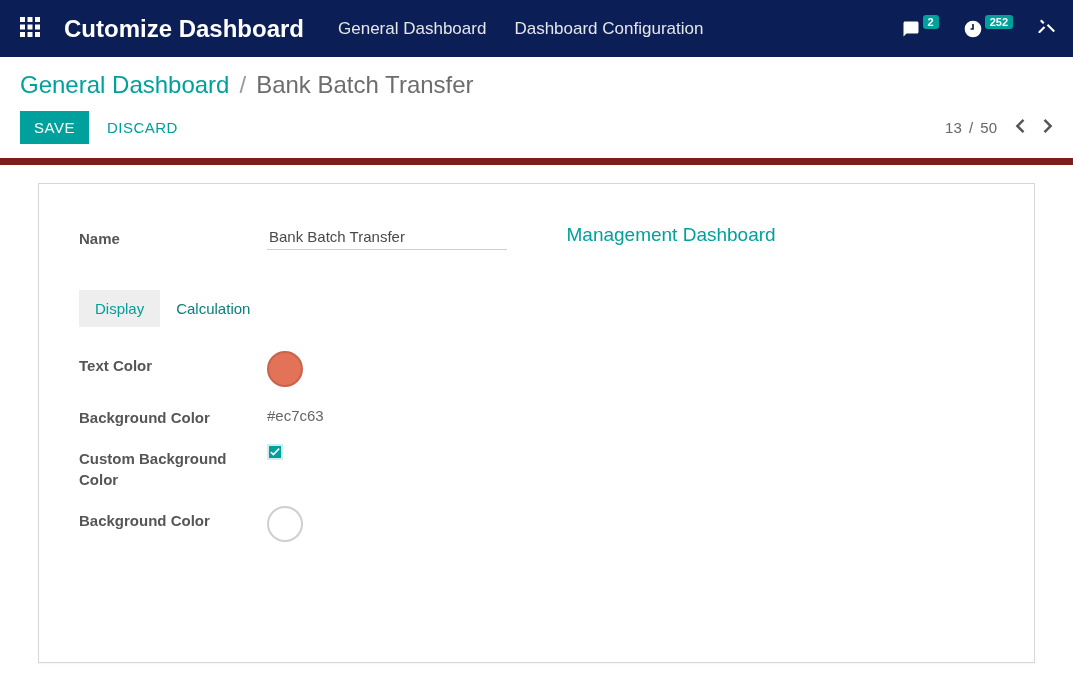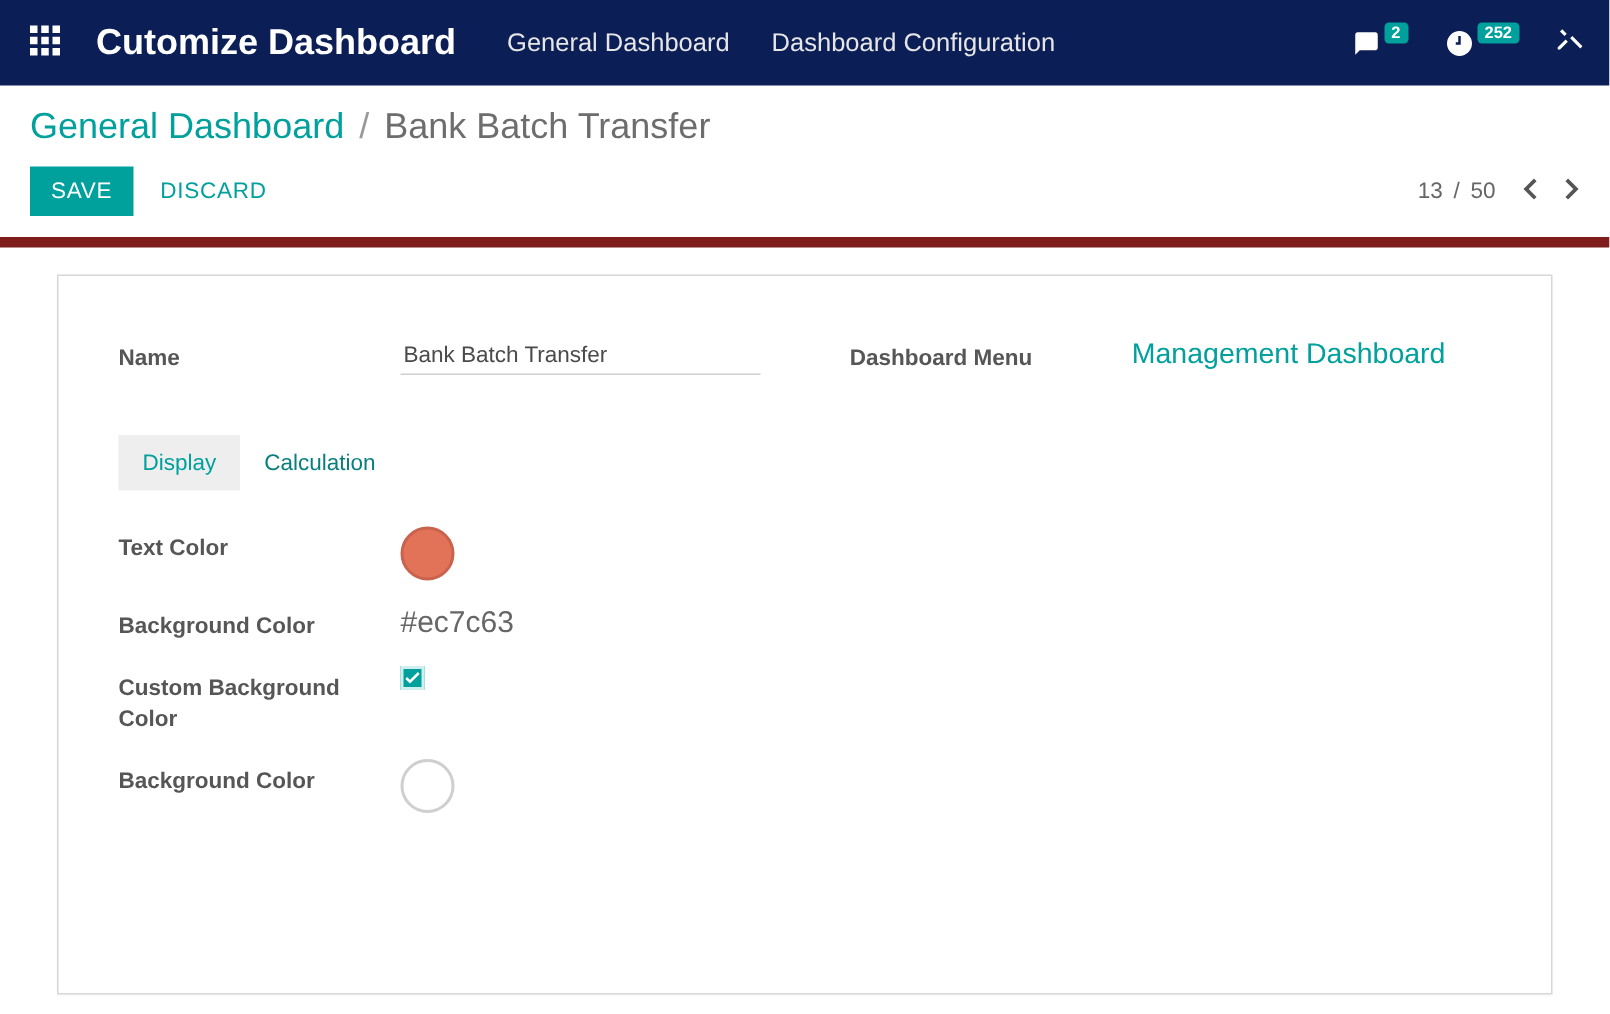--- a/index.html
+++ b/index.html
@@ -223,21 +223,21 @@
   
   .swatch {
     width: 36px; height: 36px;
     border-radius: 50%;
     border: 2px solid #bfbfbf;
     cursor: pointer;
   }
   .swatch.orange { background: #e27258; border-color:#c9634d; }
   .swatch.white { background: #fff; border-color:#cfcfcf; }
 
-  .static-val { color: #666; font-size: 20px; }
+  .static-val { color: #666; font-size: 15px; }
 
   .checkbox {
     width: 16px;
     height: 16px;
     background: #00a09d;
     border: 2px solid #d0eeed;
     display: flex;
     align-items: center;
     justify-content: center;
     cursor: pointer;
@@ -326,21 +326,20 @@
         <div class="field">
           <div class="field-label">Name</div>
           <div class="field-value">
             <input class="text-input" type="text" value="Bank Batch Transfer" style="">
           </div>
         </div>
       </div>
 
       <div class="col">
         <div class="field">
-          <div class="field-label">Dashboard Menu</div>
           <div class="field-value">
             <span class="link-val">Management Dashboard</span>
           </div>
         </div>
       </div>
     </div>
 
     <div class="tabs">
       <div class="tab active">Display</div>
       <div class="tab">Calculation</div>

